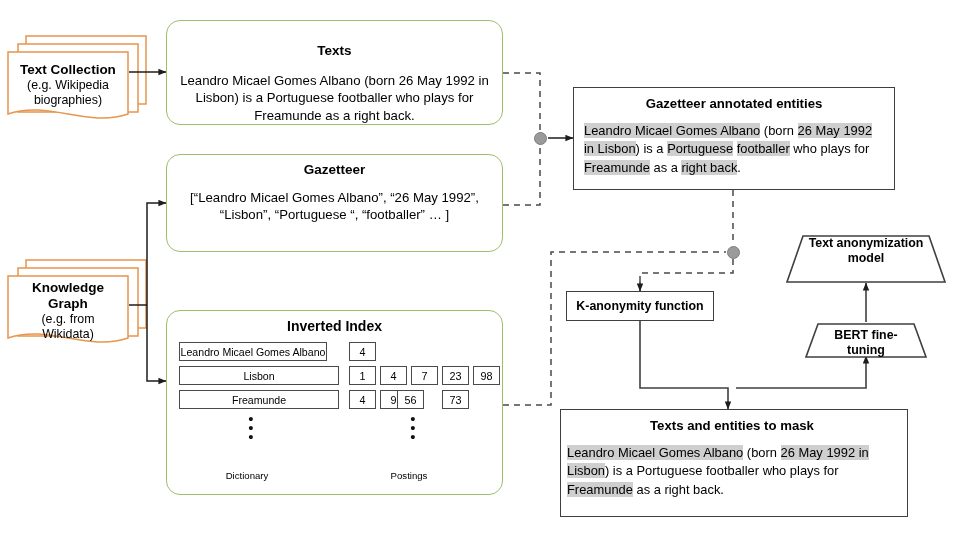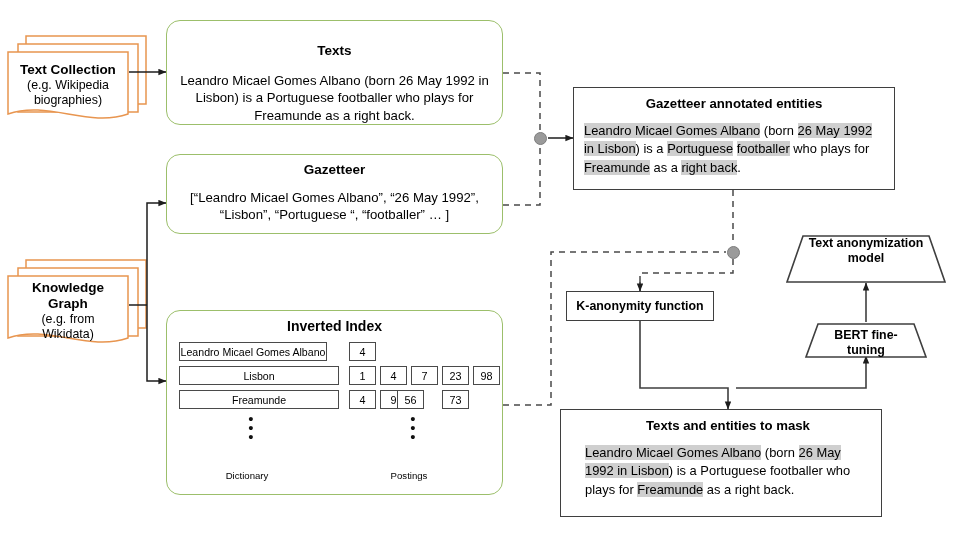--- a/index.html
+++ b/index.html
@@ -125,21 +125,21 @@
       <div class="t2">(e.g. from</div>
       <div class="t2">Wikidata)</div>
     </div>
   </div>
 
   <div class="abs greenbox" style="left:166px;top:20px;width:337px;height:105px;padding:22px 13px 0 13px;">
     <div class="gb-title">Texts</div>
     <div class="gb-body" style="margin-top:14px;">Leandro Micael Gomes Albano (born 26 May 1992 in Lisbon) is a Portuguese footballer who plays for Freamunde as a right back.</div>
   </div>
 
-  <div class="abs greenbox" style="left:166px;top:154px;width:337px;height:80px;padding:7px 14px 0 14px;">
+  <div class="abs greenbox" style="left:166px;top:154px;width:337px;height:98px;padding:7px 14px 0 14px;">
     <div class="gb-title">Gazetteer</div>
     <div class="gb-body" style="margin-top:12px;">[“Leandro Micael Gomes Albano”, “26 May 1992”, “Lisbon”, “Portuguese “,  “footballer” … ]</div>
   </div>
 
   <div class="abs greenbox" style="left:166px;top:310px;width:337px;height:185px;">
     <div class="gb-title" style="margin-top:7px;font-size:14px;">Inverted Index</div>
 
     <div class="cellbox dict" style="left:12px;top:31px;width:148px;height:19px;">
       <span>Leandro Micael Gomes Albano</span>
     </div>
@@ -213,18 +213,18 @@
   <div class="shapetext" style="left:795px;top:236px;width:142px;">
     <div>Text anonymization</div>
     <div>model</div>
   </div>
 
   <div class="shapetext" style="left:806px;top:328px;width:120px;">
     <div>BERT fine-</div>
     <div>tuning</div>
   </div>
 
-  <div class="abs blackbox" style="left:560px;top:409px;width:322px;height:108px;padding:8px 10px 0 24px;">
+  <div class="abs blackbox" style="left:560px;top:409px;width:348px;height:108px;padding:8px 10px 0 6px;">
     <div class="bb-title">Texts and entities to mask</div>
     <div class="bb-body" id="mask-body" style="margin-top:11px;"><span class="hl">Leandro Micael Gomes Albano</span><span> (born </span><span class="hl">26 May 1992 in Lisbon</span><span>) is a Portuguese footballer who plays for </span><span class="hl">Freamunde</span><span> as a right back.</span></div>
   </div>
 
 </div>
 
 </body></html>

